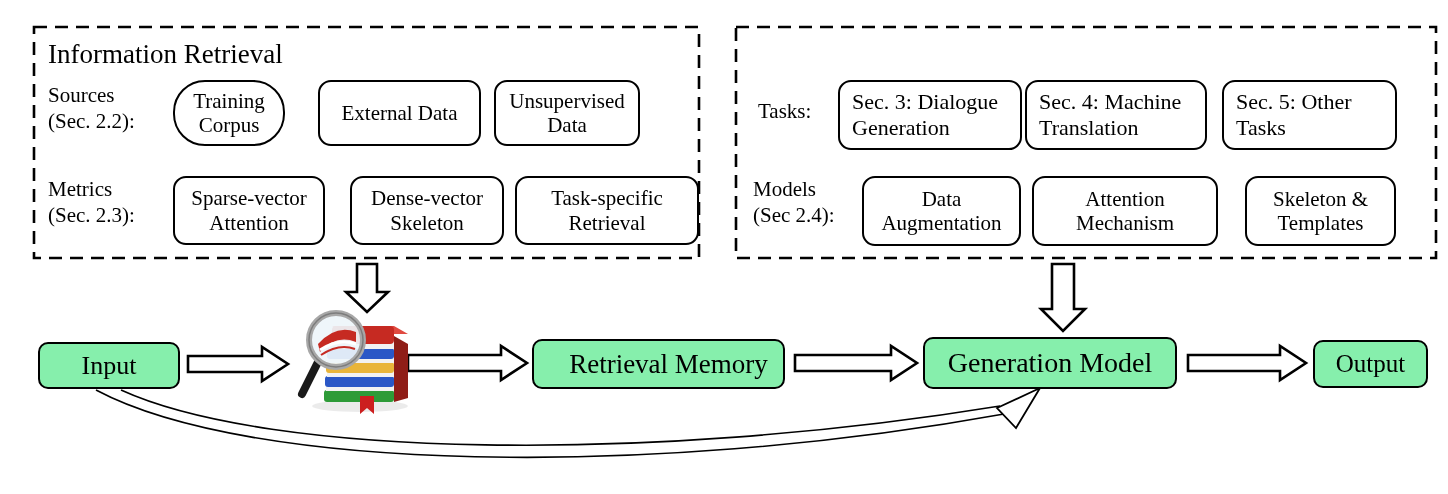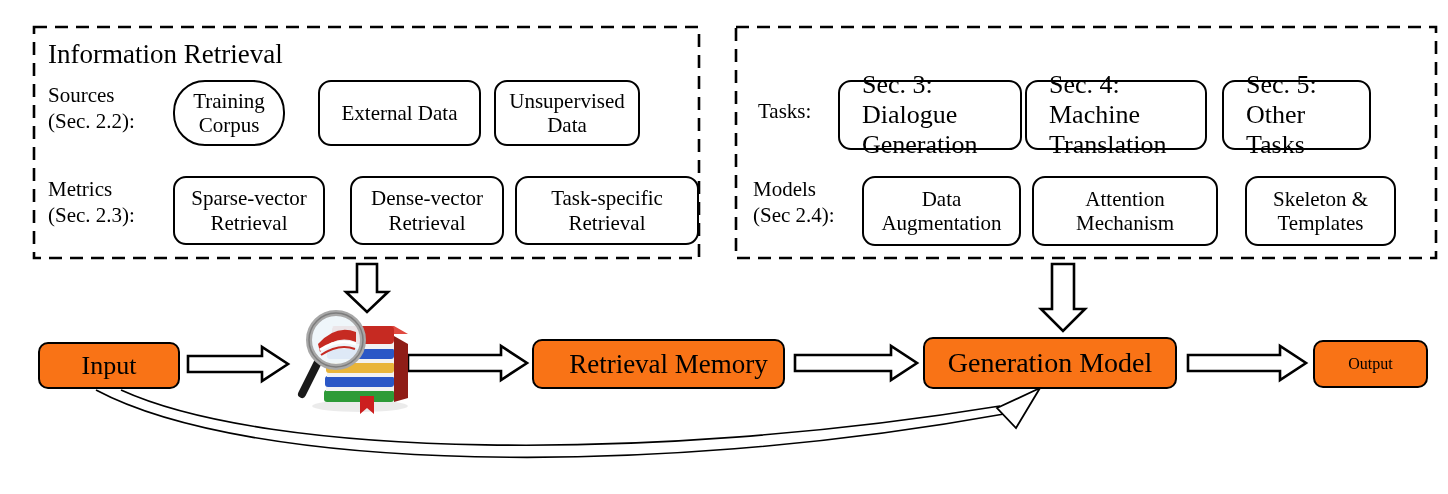--- a/index.html
+++ b/index.html
@@ -9,23 +9,23 @@
   }
   svg.overlay{position:absolute;left:0;top:0;width:1448px;height:494px;pointer-events:none;}
   .panel{position:absolute;}
   .panel-title{position:absolute;font-size:27px;white-space:nowrap;}
   .row-label{position:absolute;font-size:21px;line-height:1.22;white-space:pre-line;}
   .node{
     position:absolute;border:2.5px solid #000;border-radius:13px;background:#fff;
     display:flex;align-items:center;justify-content:center;text-align:center;
     font-size:21px;line-height:1.16;white-space:pre-line;box-sizing:border-box;
   }
-  .node.left-text{justify-content:flex-start;text-align:left;padding-left:22px;font-size:26px;}
+  .node.left-text{justify-content:flex-start;text-align:left;padding-left:12px;font-size:22px;}
   .pipe{
-    position:absolute;border:2.8px solid #000;border-radius:10px;background:#f97316;
+    position:absolute;border:2.8px solid #000;border-radius:10px;background:#86efac;
     display:flex;align-items:center;justify-content:center;white-space:nowrap;box-sizing:border-box;
   }
 </style>
 </head>
 <body>
 
 <div id="stage">
 
   <svg class="overlay" viewBox="0 0 1448 494">
 
@@ -82,44 +82,44 @@
 (Sec. 2.2):</div>
     <div class="node" style="left:139px;top:53px;width:112px;height:66px;border-radius:32px;">Training
 Corpus</div>
     <div class="node" style="left:284px;top:53px;width:163px;height:66px;">External Data</div>
     <div class="node" style="left:460px;top:53px;width:146px;height:66px;">Unsupervised
 Data</div>
 
     <div class="row-label" style="left:14px;top:150px;">Metrics
 (Sec. 2.3):</div>
     <div class="node" style="left:139px;top:149px;width:152px;height:69px;">Sparse-vector
-Retrieval</div>
+Attention</div>
     <div class="node" style="left:316px;top:149px;width:154px;height:69px;">Dense-vector
-Retrieval</div>
+Skeleton</div>
     <div class="node" style="left:481px;top:149px;width:184px;height:69px;">Task-specific
 Retrieval</div>
   </div>
 
   <div class="panel" style="left:708px;top:27px;width:700px;height:231px;">
     <div class="row-label" style="left:50px;top:72px;">Tasks:</div>
     <div class="node left-text" style="left:130px;top:53px;width:184px;height:70px;">Sec. 3: Dialogue
 Generation</div>
     <div class="node left-text" style="left:317px;top:53px;width:182px;height:70px;">Sec. 4: Machine
 Translation</div>
-    <div class="node left-text" style="left:514px;top:53px;width:149px;height:70px;">Sec. 5: Other
+    <div class="node left-text" style="left:514px;top:53px;width:175px;height:70px;">Sec. 5: Other
 Tasks</div>
 
     <div class="row-label" style="left:45px;top:150px;">Models
 (Sec 2.4):</div>
     <div class="node" style="left:154px;top:149px;width:159px;height:70px;">Data
 Augmentation</div>
     <div class="node" style="left:324px;top:149px;width:186px;height:70px;">Attention
 Mechanism</div>
     <div class="node" style="left:537px;top:149px;width:151px;height:70px;">Skeleton &amp;
 Templates</div>
   </div>
 
   <div class="pipe" style="left:38px;top:342px;width:142px;height:47px;font-size:26px;">Input</div>
   <div class="pipe" style="left:532px;top:339px;width:253px;height:50px;font-size:27px;padding-left:20px;">Retrieval Memory</div>
   <div class="pipe" style="left:923px;top:337px;width:254px;height:52px;font-size:28px;">Generation Model</div>
-  <div class="pipe" style="left:1313px;top:340px;width:115px;height:48px;font-size:16px;">Output</div>
+  <div class="pipe" style="left:1313px;top:340px;width:115px;height:48px;font-size:25px;">Output</div>
 
 </div>
 
 </body></html>

